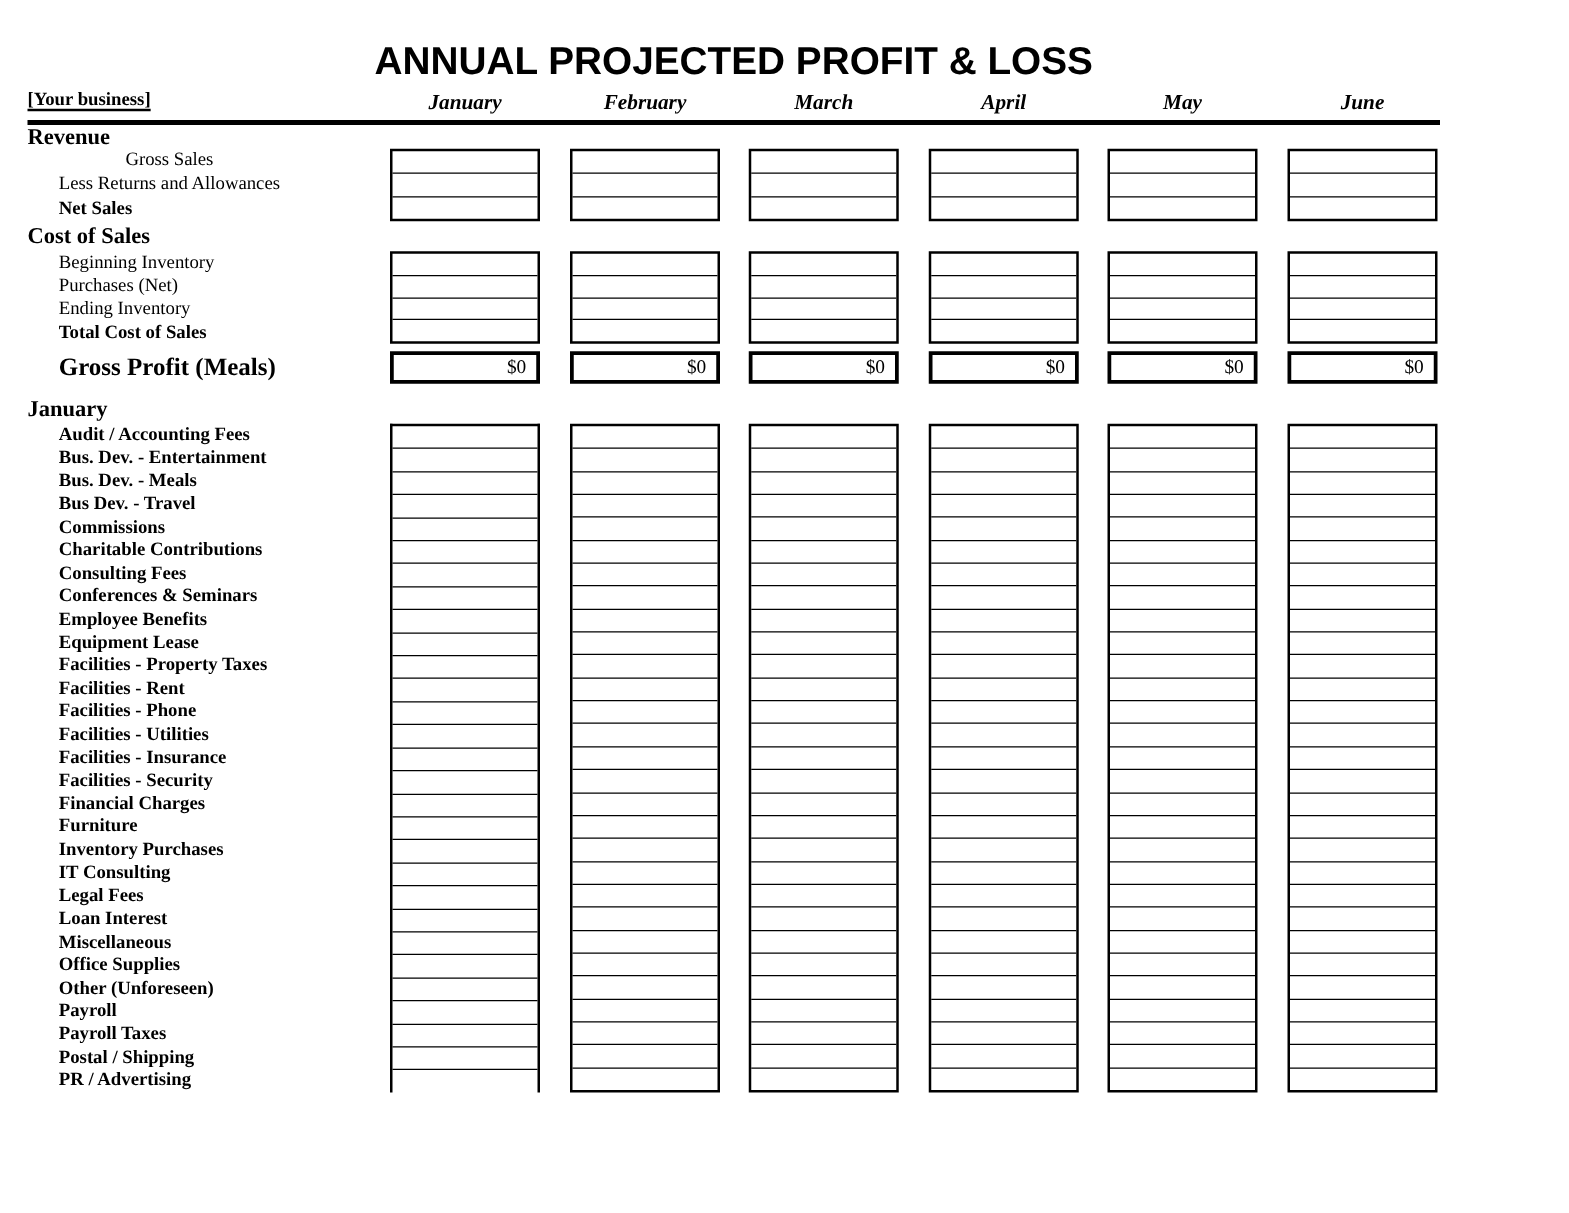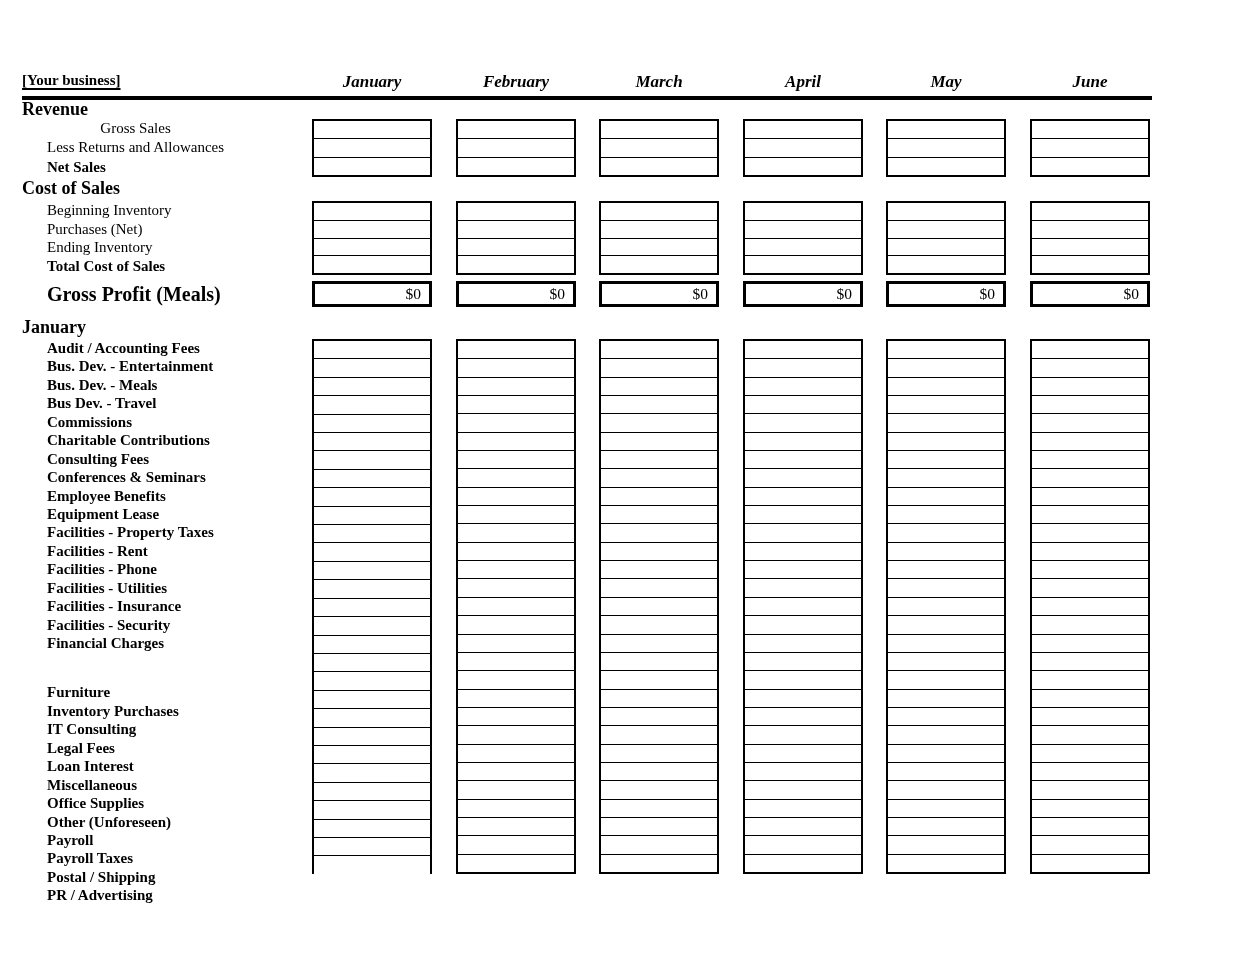--- a/index.html
+++ b/index.html
@@ -40,20 +40,21 @@
   .gp-box{
     position:absolute;width:120px;height:26px;top:281px;box-sizing:border-box;
     border:3px solid #000;display:flex;align-items:center;justify-content:flex-end;
     padding-right:8px;font-size:15.5px;background:#fff;
   }
 </style>
 </head>
 <body>
 
 <div class="page">
+  <div class="title">ANNUAL PROJECTED PROFIT &amp; LOSS</div>
   <div class="business">[Your business]</div>
   <div id="month-headers">
       <div class="month-header" style="left: 312px;">January</div>
       <div class="month-header" style="left: 456px;">February</div>
       <div class="month-header" style="left: 599px;">March</div>
       <div class="month-header" style="left: 743px;">April</div>
       <div class="month-header" style="left: 886px;">May</div>
       <div class="month-header" style="left: 1030px;">June</div>
     </div>
   <div class="header-rule"></div>
@@ -165,21 +166,21 @@
       <div class="row-label bold" style="height: 18.45px; line-height: 18.45px;">Conferences &amp; Seminars</div>
       <div class="row-label bold" style="height: 18.45px; line-height: 18.45px;">Employee Benefits</div>
       <div class="row-label bold" style="height: 18.45px; line-height: 18.45px;">Equipment Lease</div>
       <div class="row-label bold" style="height: 18.45px; line-height: 18.45px;">Facilities - Property Taxes</div>
       <div class="row-label bold" style="height: 18.45px; line-height: 18.45px;">Facilities - Rent</div>
       <div class="row-label bold" style="height: 18.45px; line-height: 18.45px;">Facilities - Phone</div>
       <div class="row-label bold" style="height: 18.45px; line-height: 18.45px;">Facilities - Utilities</div>
       <div class="row-label bold" style="height: 18.45px; line-height: 18.45px;">Facilities - Insurance</div>
       <div class="row-label bold" style="height: 18.45px; line-height: 18.45px;">Facilities - Security</div>
       <div class="row-label bold" style="height: 18.45px; line-height: 18.45px;">Financial Charges</div>
-      <div class="row-label bold" style="height: 18.45px; line-height: 18.45px; margin-top: 31px;">Furniture</div>
+      <div class="row-label bold" style="height: 18.45px; line-height: 18.45px;">Furniture</div>
       <div class="row-label bold" style="height: 18.45px; line-height: 18.45px;">Inventory Purchases</div>
       <div class="row-label bold" style="height: 18.45px; line-height: 18.45px;">IT Consulting</div>
       <div class="row-label bold" style="height: 18.45px; line-height: 18.45px;">Legal Fees</div>
       <div class="row-label bold" style="height: 18.45px; line-height: 18.45px;">Loan Interest</div>
       <div class="row-label bold" style="height: 18.45px; line-height: 18.45px;">Miscellaneous</div>
       <div class="row-label bold" style="height: 18.45px; line-height: 18.45px;">Office Supplies</div>
       <div class="row-label bold" style="height: 18.45px; line-height: 18.45px;">Other (Unforeseen)</div>
       <div class="row-label bold" style="height: 18.45px; line-height: 18.45px;">Payroll</div>
       <div class="row-label bold" style="height: 18.45px; line-height: 18.45px;">Payroll Taxes</div>
       <div class="row-label bold" style="height: 18.45px; line-height: 18.45px;">Postal / Shipping</div>

